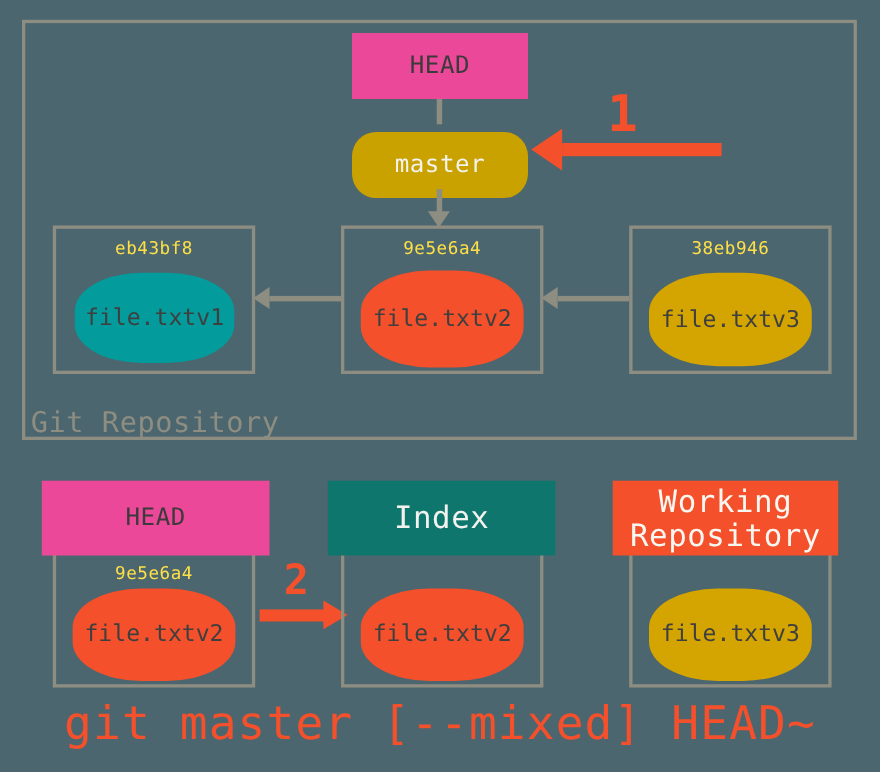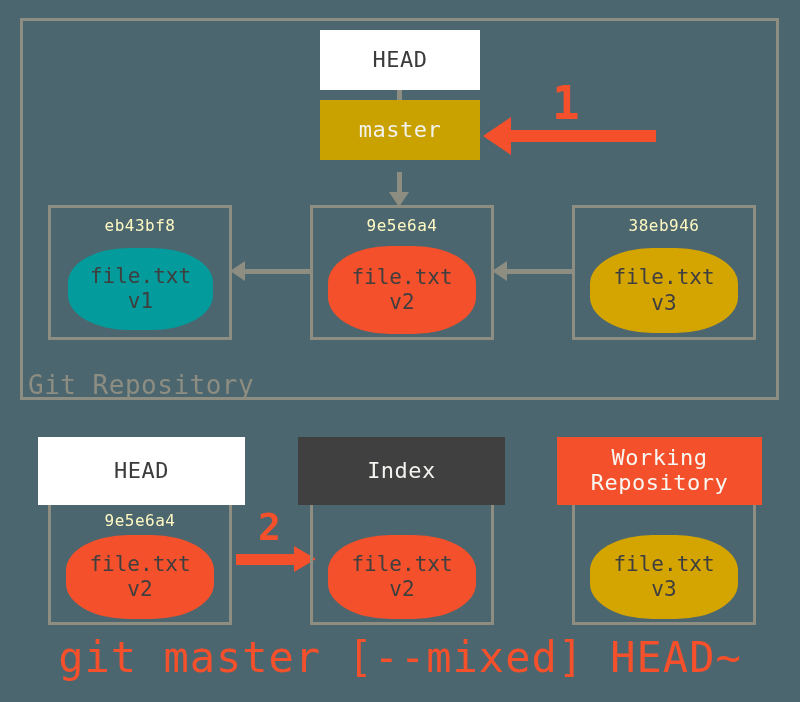--- a/index.html
+++ b/index.html
@@ -50,69 +50,69 @@
     box-sizing: border-box;
     display: flex;
     align-items: center;
     justify-content: center;
     text-align: center;
     font-family: "DejaVu Sans Mono", monospace;
     line-height: 1.12;
   }
 
   .head-box {
-    background: #ffffff;
+    background: #ec4899;
     color: #3b3b3b;
     font-size: 22px;
     letter-spacing: 0.5px;
   }
   .master-box {
     background: #c9a200;
     color: #f2f2ee;
     font-size: 22px;
     letter-spacing: 0.5px;
   }
   .index-box {
-    background: #404040;
+    background: #0f766e;
     color: #f2f2ee;
-    font-size: 22px;
+    font-size: 28px;
     letter-spacing: 0.5px;
     justify-content: center;
   }
   .workdir-box {
     background: #f4502b;
     color: #f7f7f2;
-    font-size: 22px;
+    font-size: 28px;
     letter-spacing: 0.5px;
   }
 
   
   .commit-box {
     position: absolute;
     box-sizing: border-box;
     border: 3px solid #8d8d82;
   }
   .commit-hash {
     position: absolute;
     left: 0;
     right: 0;
     top: 8px;
     text-align: center;
     font-family: "DejaVu Sans Mono", monospace;
     font-size: 16px;
-    color: #fef9c3;
+    color: #fde047;
     letter-spacing: 0.5px;
   }
 
   
   .blob {
     position: absolute;
     border-radius: 42%;
     display: flex;
-    flex-direction: column;
+    flex-direction: row;
     align-items: center;
     justify-content: center;
     font-family: "DejaVu Sans Mono", monospace;
     font-size: 21px;
     color: #3f3f3f;
     line-height: 1.2;
     text-align: center;
   }
   .blob-teal   { background: #039b9b; }
   .blob-orange { background: #f4502b; }
@@ -186,21 +186,21 @@
 
   <div class="repo-frame"></div>
   <div class="repo-label">Git Repository</div>
 
   <div class="labelbox head-box" style="left:320px; top:30px; width:160px; height:60px;">
     <span>HEAD</span>
   </div>
 
   <div class="gline" style="left:397px; top:90px; width:5px; height:23px;"></div>
 
-  <div class="labelbox master-box" style="left:320px; top:100px; width:160px; height:60px;">
+  <div class="labelbox master-box" style="left:320px; top:120px; width:160px; height:60px;border-radius:22px;">
     <span>master</span>
   </div>
 
   <div class="gline" style="left:397px; top:172px; width:5px; height:23px;"></div>
   <div class="arrow-down-head" style="left:389px; top:192px;"></div>
 
   <div class="step-num" style="left:552px; top:80px; font-size:46px;">1</div>
   <div class="rline" style="left:511px; top:130px; width:145px; height:12px;"></div>
   <div class="rarrow-left-head" style="left:483px; top:117px;"></div>
 

